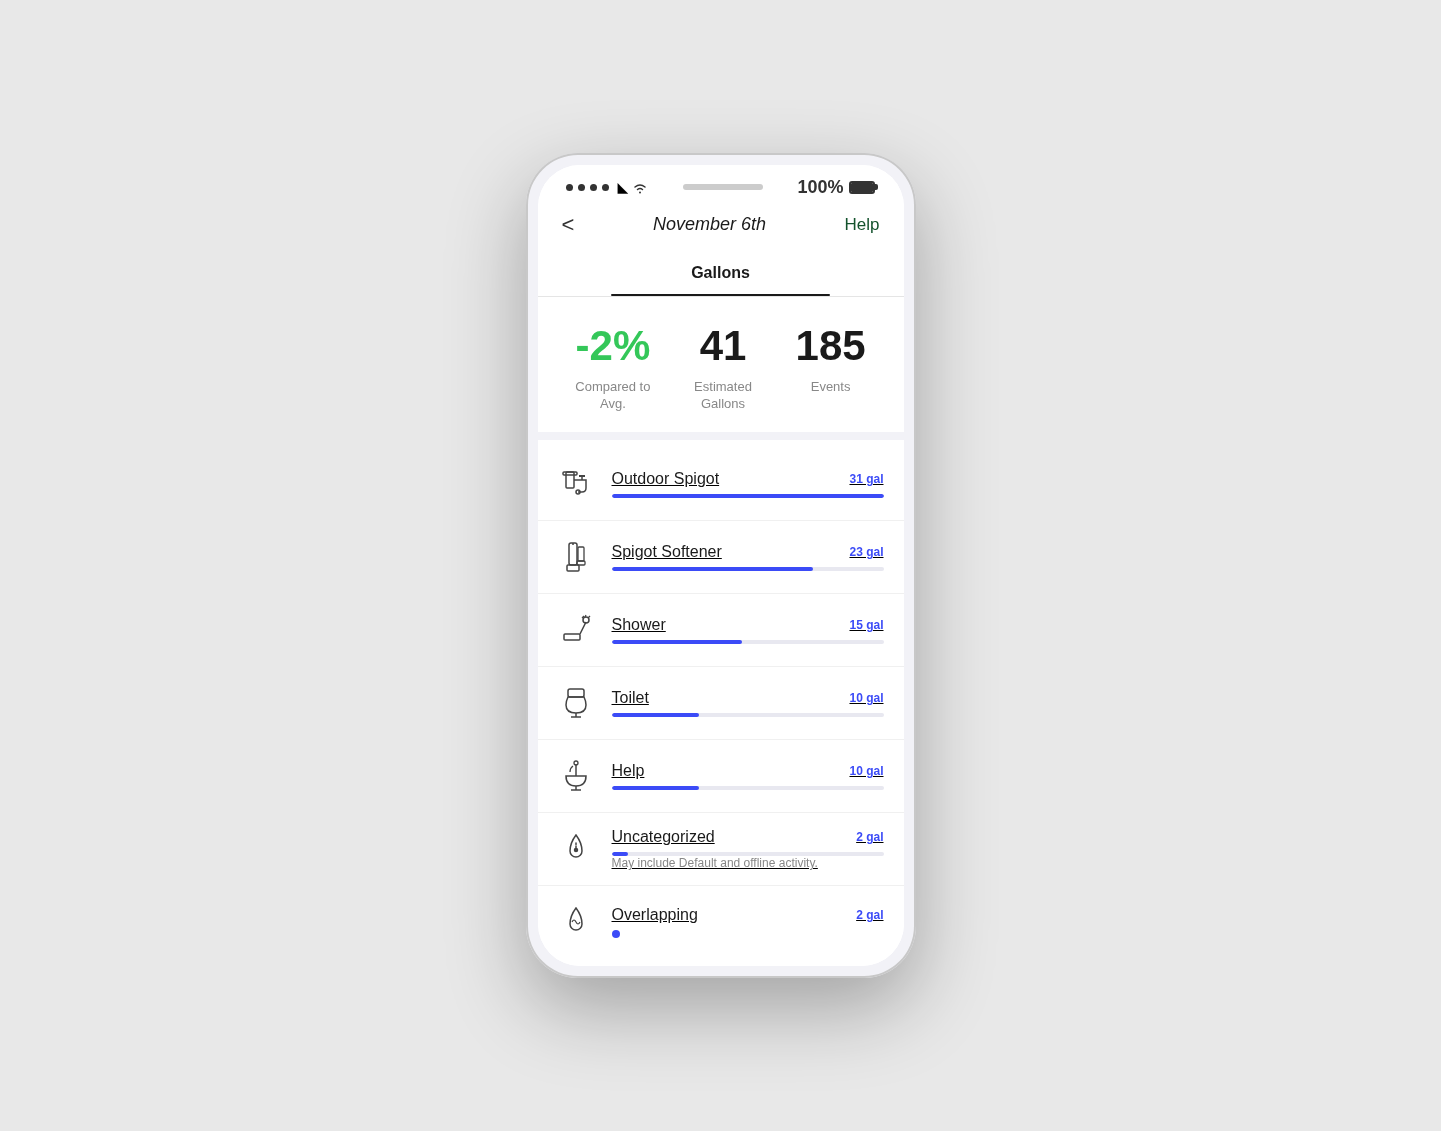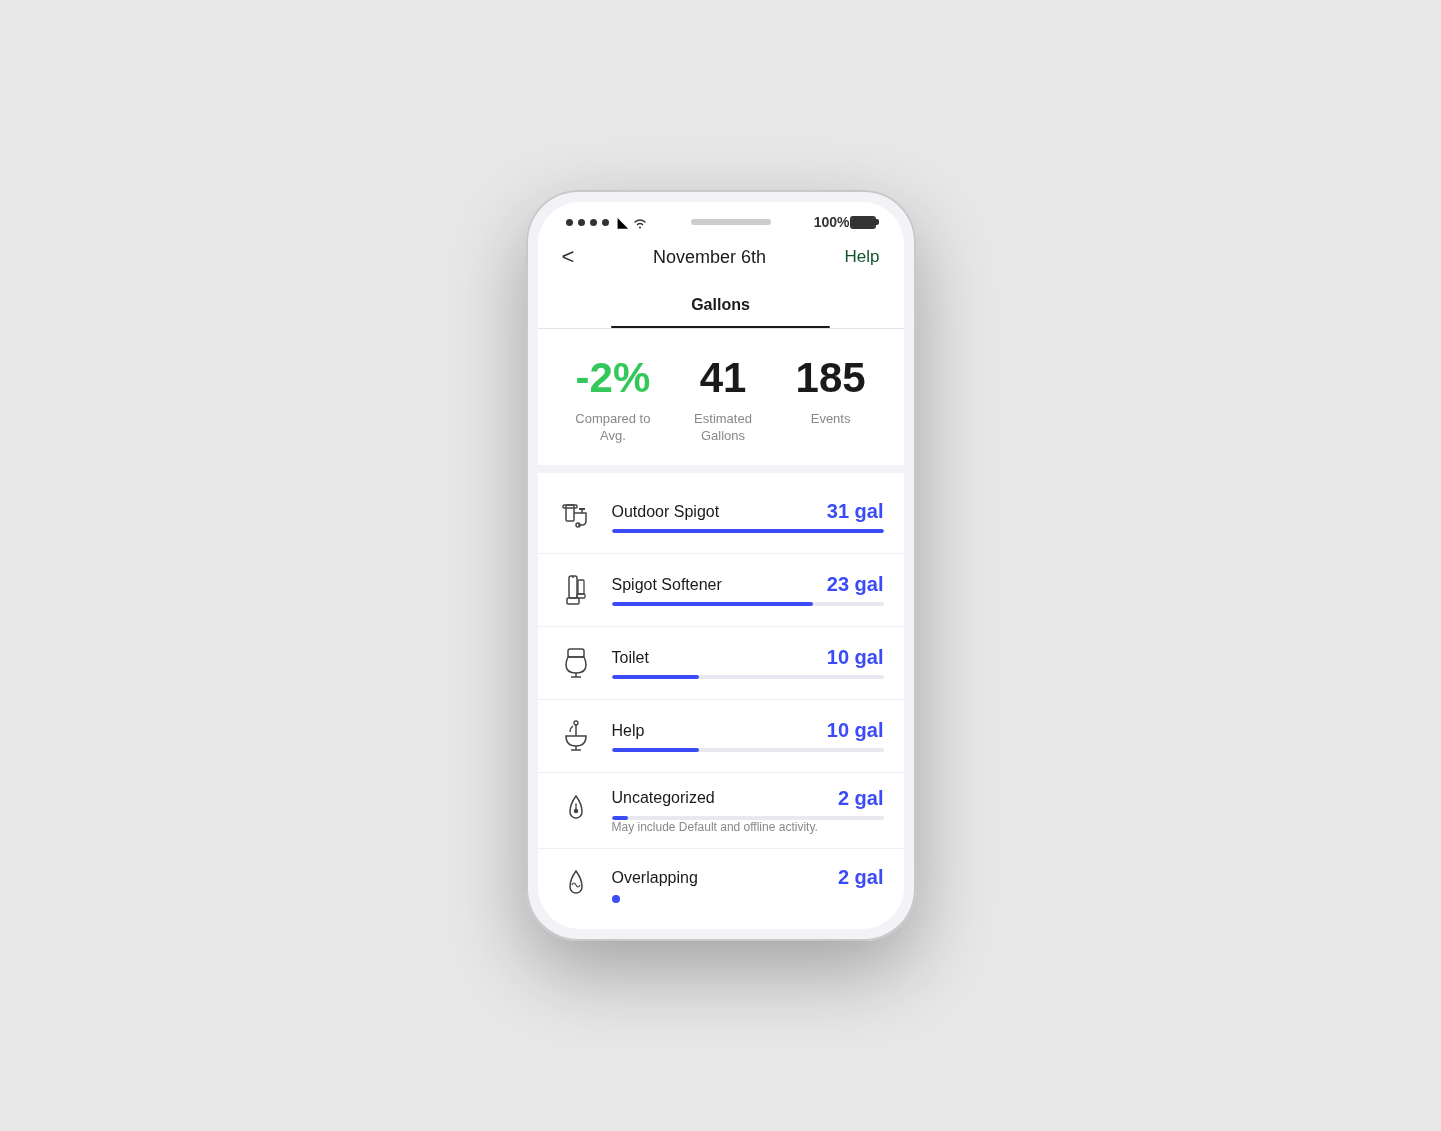--- a/index.html
+++ b/index.html
@@ -53,21 +53,22 @@
     .status-center {
       width: 80px;
       height: 6px;
       background: #ccc;
       border-radius: 3px;
     }
 
     .status-right {
       display: flex;
       align-items: center;
-      font-size: 14px;
+      gap: 6px;
+      font-size: 18px;
       font-weight: 600;
       color: #333;
     }
 
     .battery-icon {
       width: 26px;
       height: 13px;
       border: 2px solid #333;
       border-radius: 3px;
       position: relative;
@@ -101,20 +102,21 @@
     .back-btn {
       font-size: 22px;
       color: #333;
       cursor: pointer;
     }
 
     .nav-title {
       font-size: 18px;
       font-weight: 500;
       color: #1a1a1a;
+      font-style: italic;
     }
 
     .help-btn {
       font-size: 17px;
       color: #14532d;
       font-weight: 500;
       cursor: pointer;
     }
 
     .tabs-container {
@@ -184,20 +186,21 @@
     }
 
     .usage-list {
       background: #fff;
       padding: 8px 0;
     }
 
     .usage-item {
       padding: 14px 20px 14px 16px;
       border-bottom: 1px solid #f0f0f0;
+      text-decoration: underline;
     }
 
     .usage-item:last-child {
       border-bottom: none;
     }
 
     .usage-row {
       display: flex;
       align-items: center;
       gap: 14px;
@@ -231,21 +234,21 @@
       margin-bottom: 6px;
     }
 
     .usage-name {
       font-size: 16px;
       font-weight: 500;
       color: #1a1a1a;
     }
 
     .usage-amount {
-      font-size: 20px;
+      font-size: 12px;
       font-weight: 600;
       color: #3B4BF7;
     }
 
     .progress-bar-bg {
       height: 4px;
       background: #e8e8f0;
       border-radius: 2px;
       overflow: hidden;
     }
@@ -371,20 +374,43 @@
               <span class="usage-name">Spigot Softener</span>
               <span class="usage-amount">23 gal</span>
             </div>
             <div class="progress-bar-bg">
               <div class="progress-bar-fill" style="width:74%"></div>
             </div>
           </div>
         </div>
       </div>
 
+      <div class="usage-item">
+        <div class="usage-row">
+          <div class="usage-icon">
+            <svg viewBox="0 0 36 36">
+              <rect x="6" y="22" width="16" height="6" rx="1" stroke="#444" stroke-width="1.5"></rect>
+              <line x1="22" y1="22" x2="28" y2="10" stroke="#444" stroke-width="1.5"></line>
+              <circle cx="28" cy="8" r="3" stroke="#444" stroke-width="1.5"></circle>
+              <line x1="24" y1="6" x2="26" y2="4" stroke="#444" stroke-width="1.2"></line>
+              <line x1="27" y1="5" x2="28" y2="3" stroke="#444" stroke-width="1.2"></line>
+              <line x1="30" y1="6" x2="32" y2="4" stroke="#444" stroke-width="1.2"></line>
+            </svg>
+          </div>
+          <div class="usage-content">
+            <div class="usage-header">
+              <span class="usage-name">Shower</span>
+              <span class="usage-amount">15 gal</span>
+            </div>
+            <div class="progress-bar-bg">
+              <div class="progress-bar-fill" style="width:48%"></div>
+            </div>
+          </div>
+        </div>
+      </div>
 
       <div class="usage-item">
         <div class="usage-row">
           <div class="usage-icon">
             <svg viewBox="0 0 36 36">
               <rect x="10" y="4" width="16" height="8" rx="2" stroke="#444" stroke-width="1.5"></rect>
               <path d="M10 12 Q8 16 8 20 Q8 28 18 28 Q28 28 28 20 Q28 16 26 12 Z" stroke="#444" stroke-width="1.5" fill="none"></path>
               <line x1="18" y1="28" x2="18" y2="32" stroke="#444" stroke-width="1.5"></line>
               <line x1="13" y1="32" x2="23" y2="32" stroke="#444" stroke-width="1.5"></line>
             </svg>

